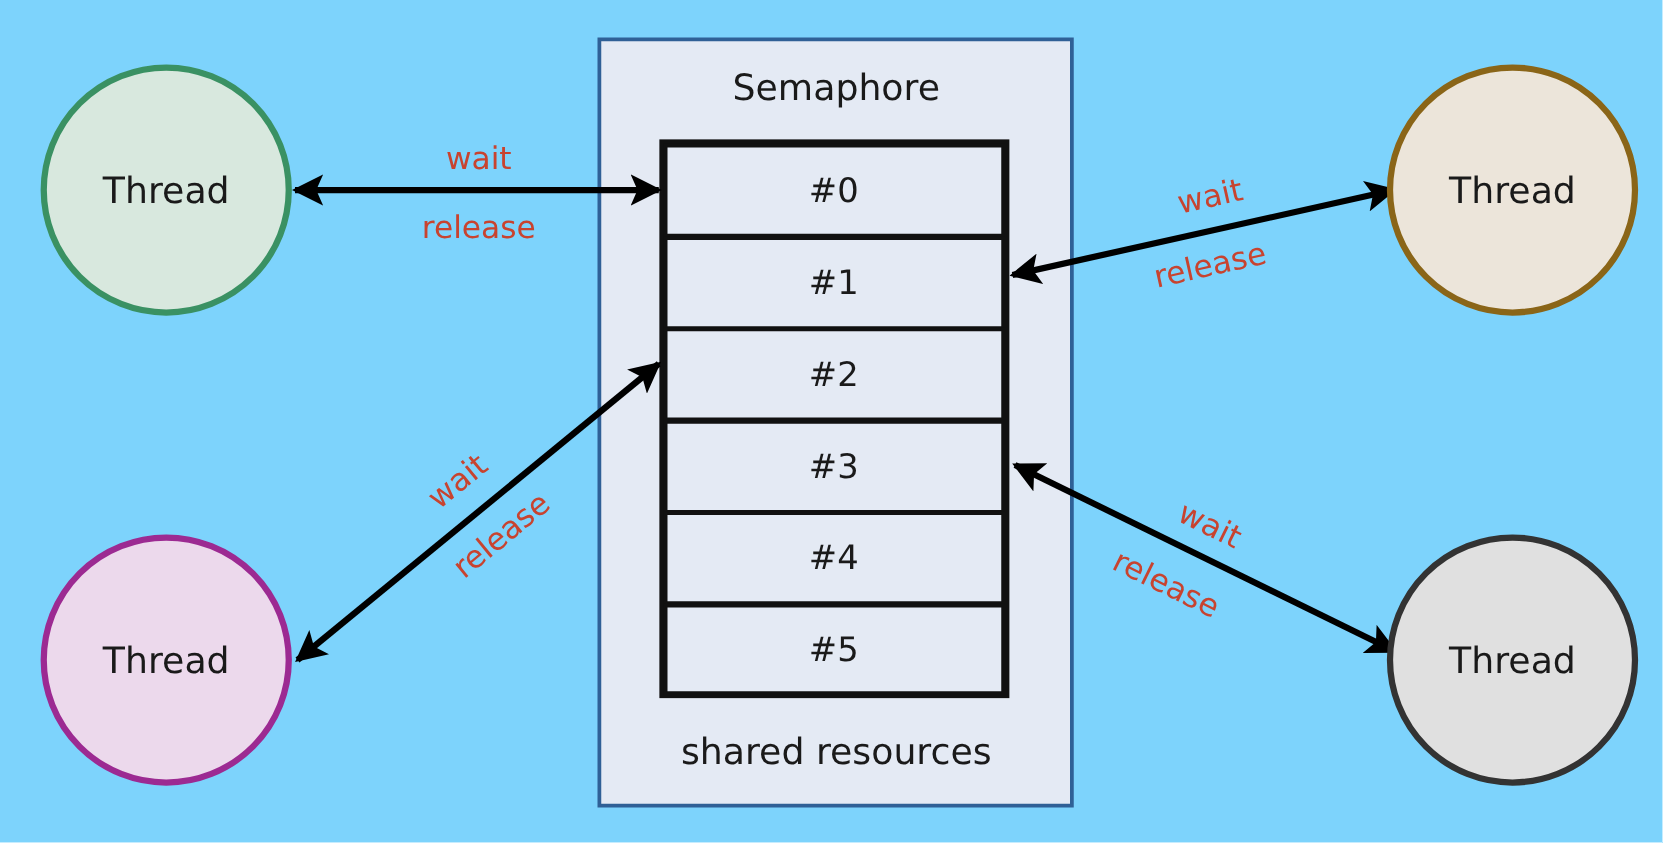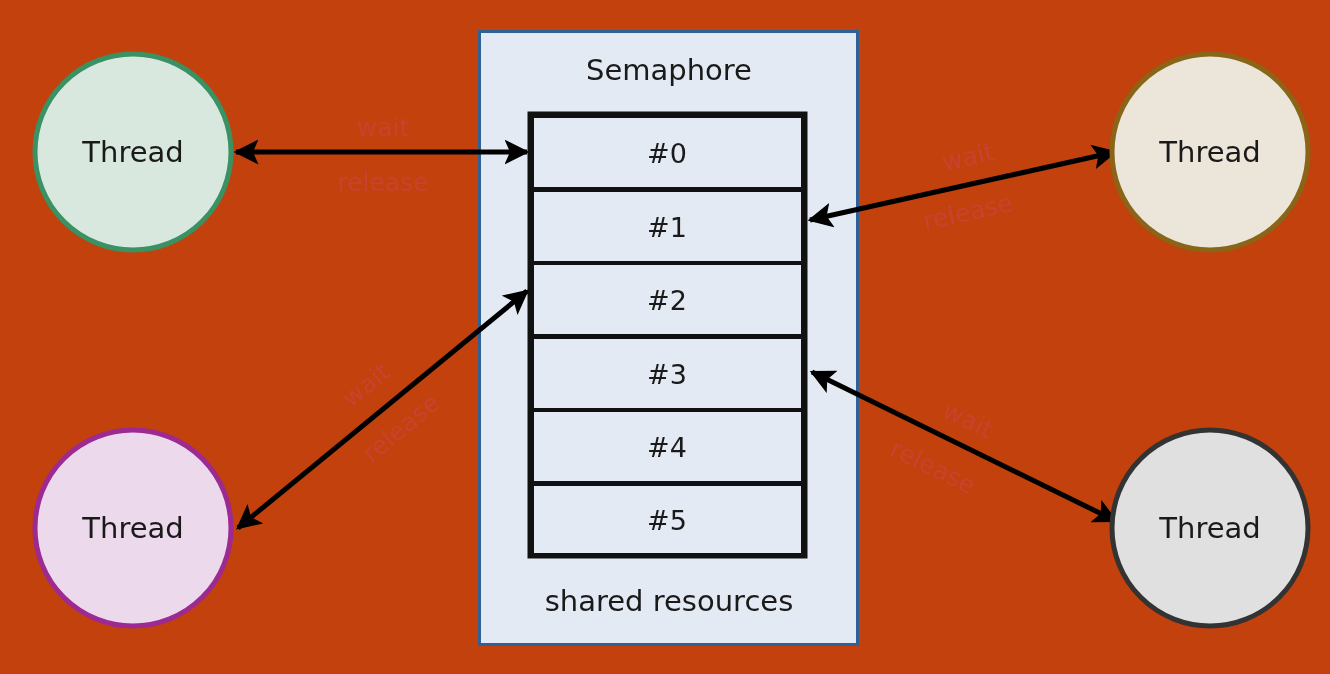--- a/index.html
+++ b/index.html
@@ -5,21 +5,21 @@
 <style>
   html, body {
     margin: 0;
     padding: 0;
     background: #ffffff;
   }
   #stage {
     position: relative;
     width: 1330px;
     height: 674px;
-    background: #c2410c;
+    background: #7dd3fc;
     overflow: hidden;
     font-family: "DejaVu Sans", "Liberation Sans", sans-serif;
   }
   #svg-layer {
     position: absolute;
     left: 0;
     top: 0;
     width: 1330px;
     height: 674px;
   }

